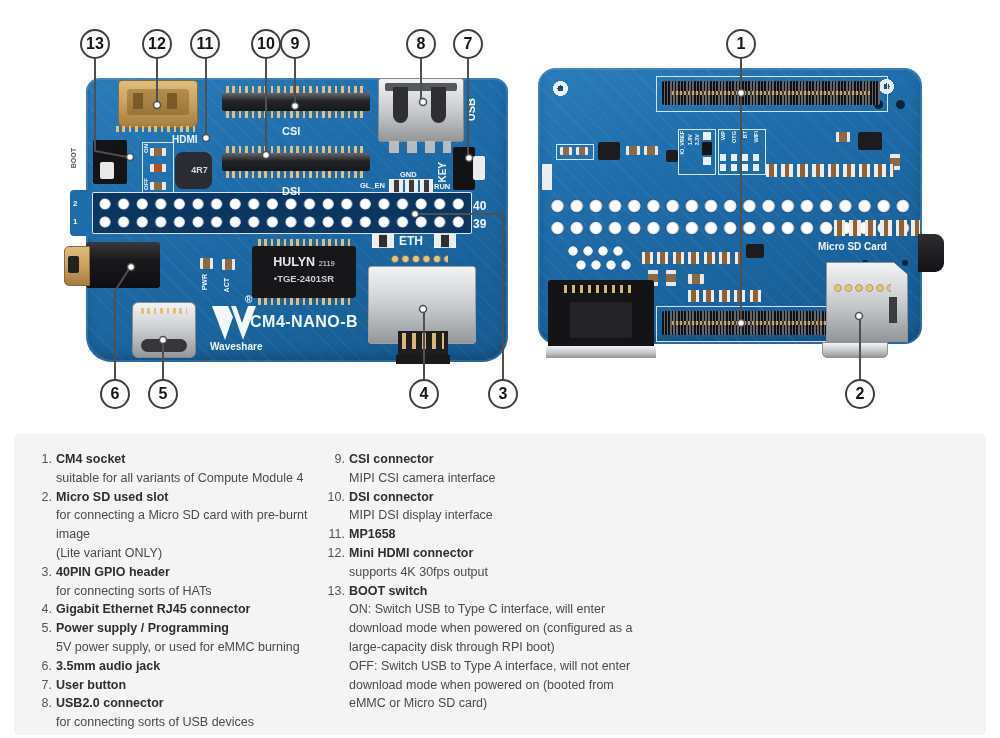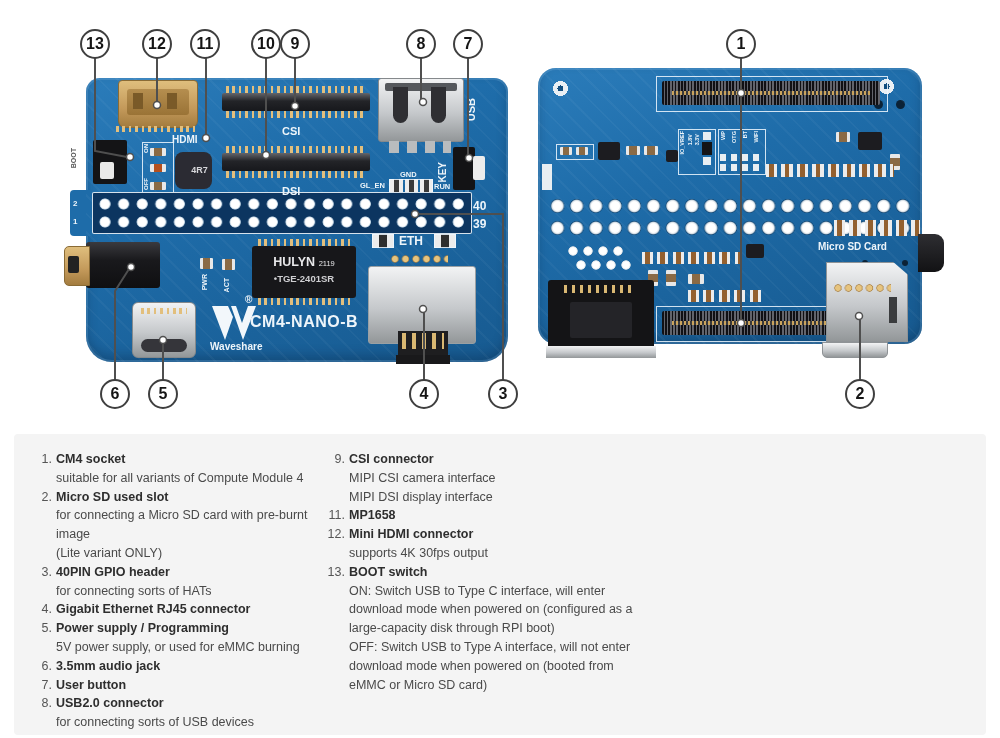--- a/index.html
+++ b/index.html
@@ -317,20 +317,21 @@
         <div class="ld">for connecting sorts of USB devices</div>
       </div>
     </div>
 
     <div class="lcol col-r" style="left:312px;width:330px;">
       <div>
         <div><span class="ln">9.</span><span class="lb">CSI connector</span></div>
         <div class="ld">MIPI CSI camera interface</div>
       </div>
       <div>
+        <div><span class="ln">10.</span><span class="lb">DSI connector</span></div>
         <div class="ld">MIPI DSI display interface</div>
       </div>
       <div>
         <div><span class="ln">11.</span><span class="lb">MP1658</span></div>
       </div>
       <div>
         <div><span class="ln">12.</span><span class="lb">Mini HDMI connector</span></div>
         <div class="ld">supports 4K 30fps output</div>
       </div>
       <div>

